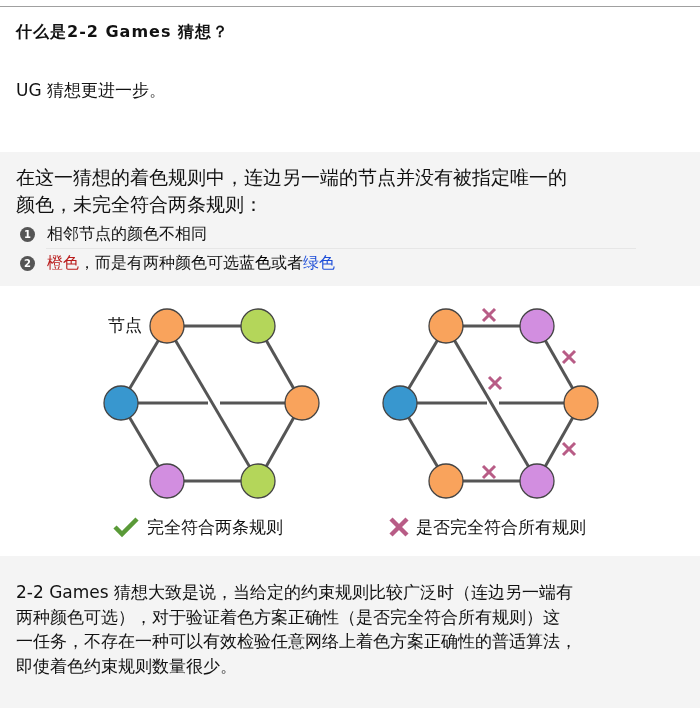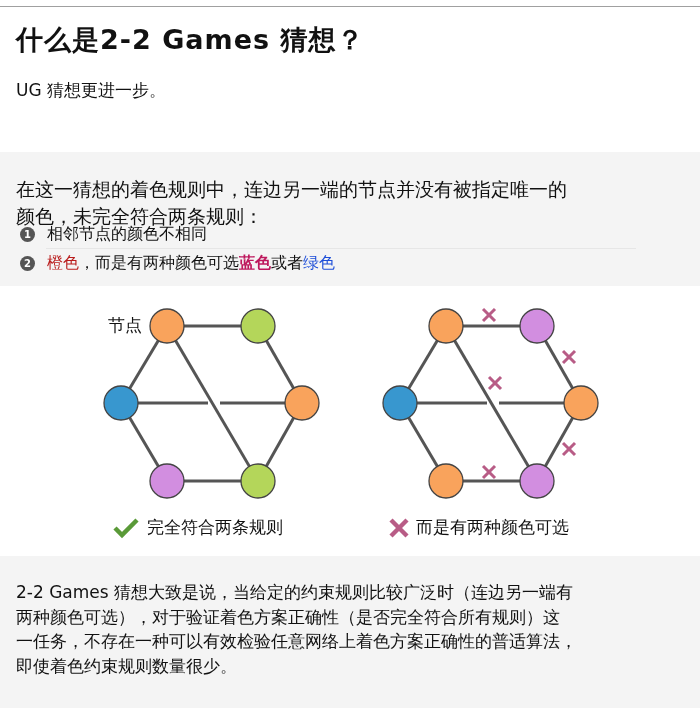--- a/index.html
+++ b/index.html
@@ -1,33 +1,33 @@
 <!DOCTYPE html>
 <html><head>
 <meta charset="utf-8">
 <style>
   html, body { margin:0; padding:0; }
   body { width:700px; height:708px; background:#ffffff; position:relative; overflow:hidden;
          font-family: "DejaVu Sans", "Liberation Sans", sans-serif; color:#111; }
   .topline { position:absolute; left:0; top:6px; width:700px; height:1px; background:#a0a0a0; }
-  .title { position:absolute; left:16px; top:22px; font-size:27px; font-weight:bold; letter-spacing:1px; }
+  .title { position:absolute; left:16px; top:22px; font-size:16px; font-weight:bold; letter-spacing:1px; }
   .intro { position:absolute; left:16px; top:78px; font-size:17px; line-height:24px; width:680px; }
   .band1 { position:absolute; left:0; top:152px; width:700px; height:134px; background:#f4f4f4; }
-  .rules-head { position:absolute; left:16px; top:164px; font-size:19px; line-height:27px; width:680px;margin-top:12px; }
+  .rules-head { position:absolute; left:16px; top:164px; font-size:19px; line-height:27px; width:680px; }
   .rule { position:absolute; left:20px; font-size:16px; display:flex; align-items:center; }
   .rule .num { width:15px; height:15px; border-radius:50%; background:#555; color:#fff; font-size:10px;
                display:inline-flex; align-items:center; justify-content:center; margin-right:12px; font-weight:bold; }
   .rule1 { top:224px; }
   .rule2 { top:253px; }
   .divline { position:absolute; left:46px; top:248px; width:590px; height:1px; background:#e6e6e6; }
   .orange { color:#b91c1c; }
-  .blue { color:#be185d;font-weight:bold; }
+  .blue { color:#000000; }
   .green { color:#1d4ed8; }
   svg.diagram { position:absolute; left:0; top:290px; }
-  .caption { position:absolute; top:516px; font-size:17px; display:flex; align-items:center; }
+  .caption { position:absolute; top:516px; font-size:17px; display:flex; }
   .band2 { position:absolute; left:0; top:556px; width:700px; height:152px; background:#f4f4f4; }
   .summary { position:absolute; left:16px; top:580px; font-size:17px; line-height:24.5px; width:690px; }
 </style>
 </head>
 <body>
 
 <div class="topline"></div>
 
 <div class="title">什么是2-2 Games 猜想？</div>
 
@@ -126,21 +126,21 @@
     <polyline points="2,11 9,18 24,3" fill="none" stroke="#5a9a38" stroke-width="4.5"></polyline>
   </svg>
   <span>完全符合两条规则</span>
 </div>
 
 <div class="caption" style="left:388px;">
   <svg width="22" height="22" viewBox="0 0 22 22" style="margin-right:6px;">
     <line x1="3" y1="3" x2="19" y2="19" stroke="#b85c86" stroke-width="4.5"></line>
     <line x1="19" y1="3" x2="3" y2="19" stroke="#b85c86" stroke-width="4.5"></line>
   </svg>
-  <span>而是有两种颜色可选</span>
+  <span>是否完全符合所有规则</span>
 </div>
 
 <div class="band2"></div>
 <div class="summary">
   <div>2-2 Games 猜想大致是说，当给定的约束规则比较广泛时（连边另一端有</div>
   <div>两种颜色可选），对于验证着色方案正确性（是否完全符合所有规则）这</div>
   <div style="white-space:nowrap;">一任务，不存在一种可以有效检验任意网络上着色方案正确性的普适算法，</div>
   <div>即使着色约束规则数量很少。</div>
 </div>
 

